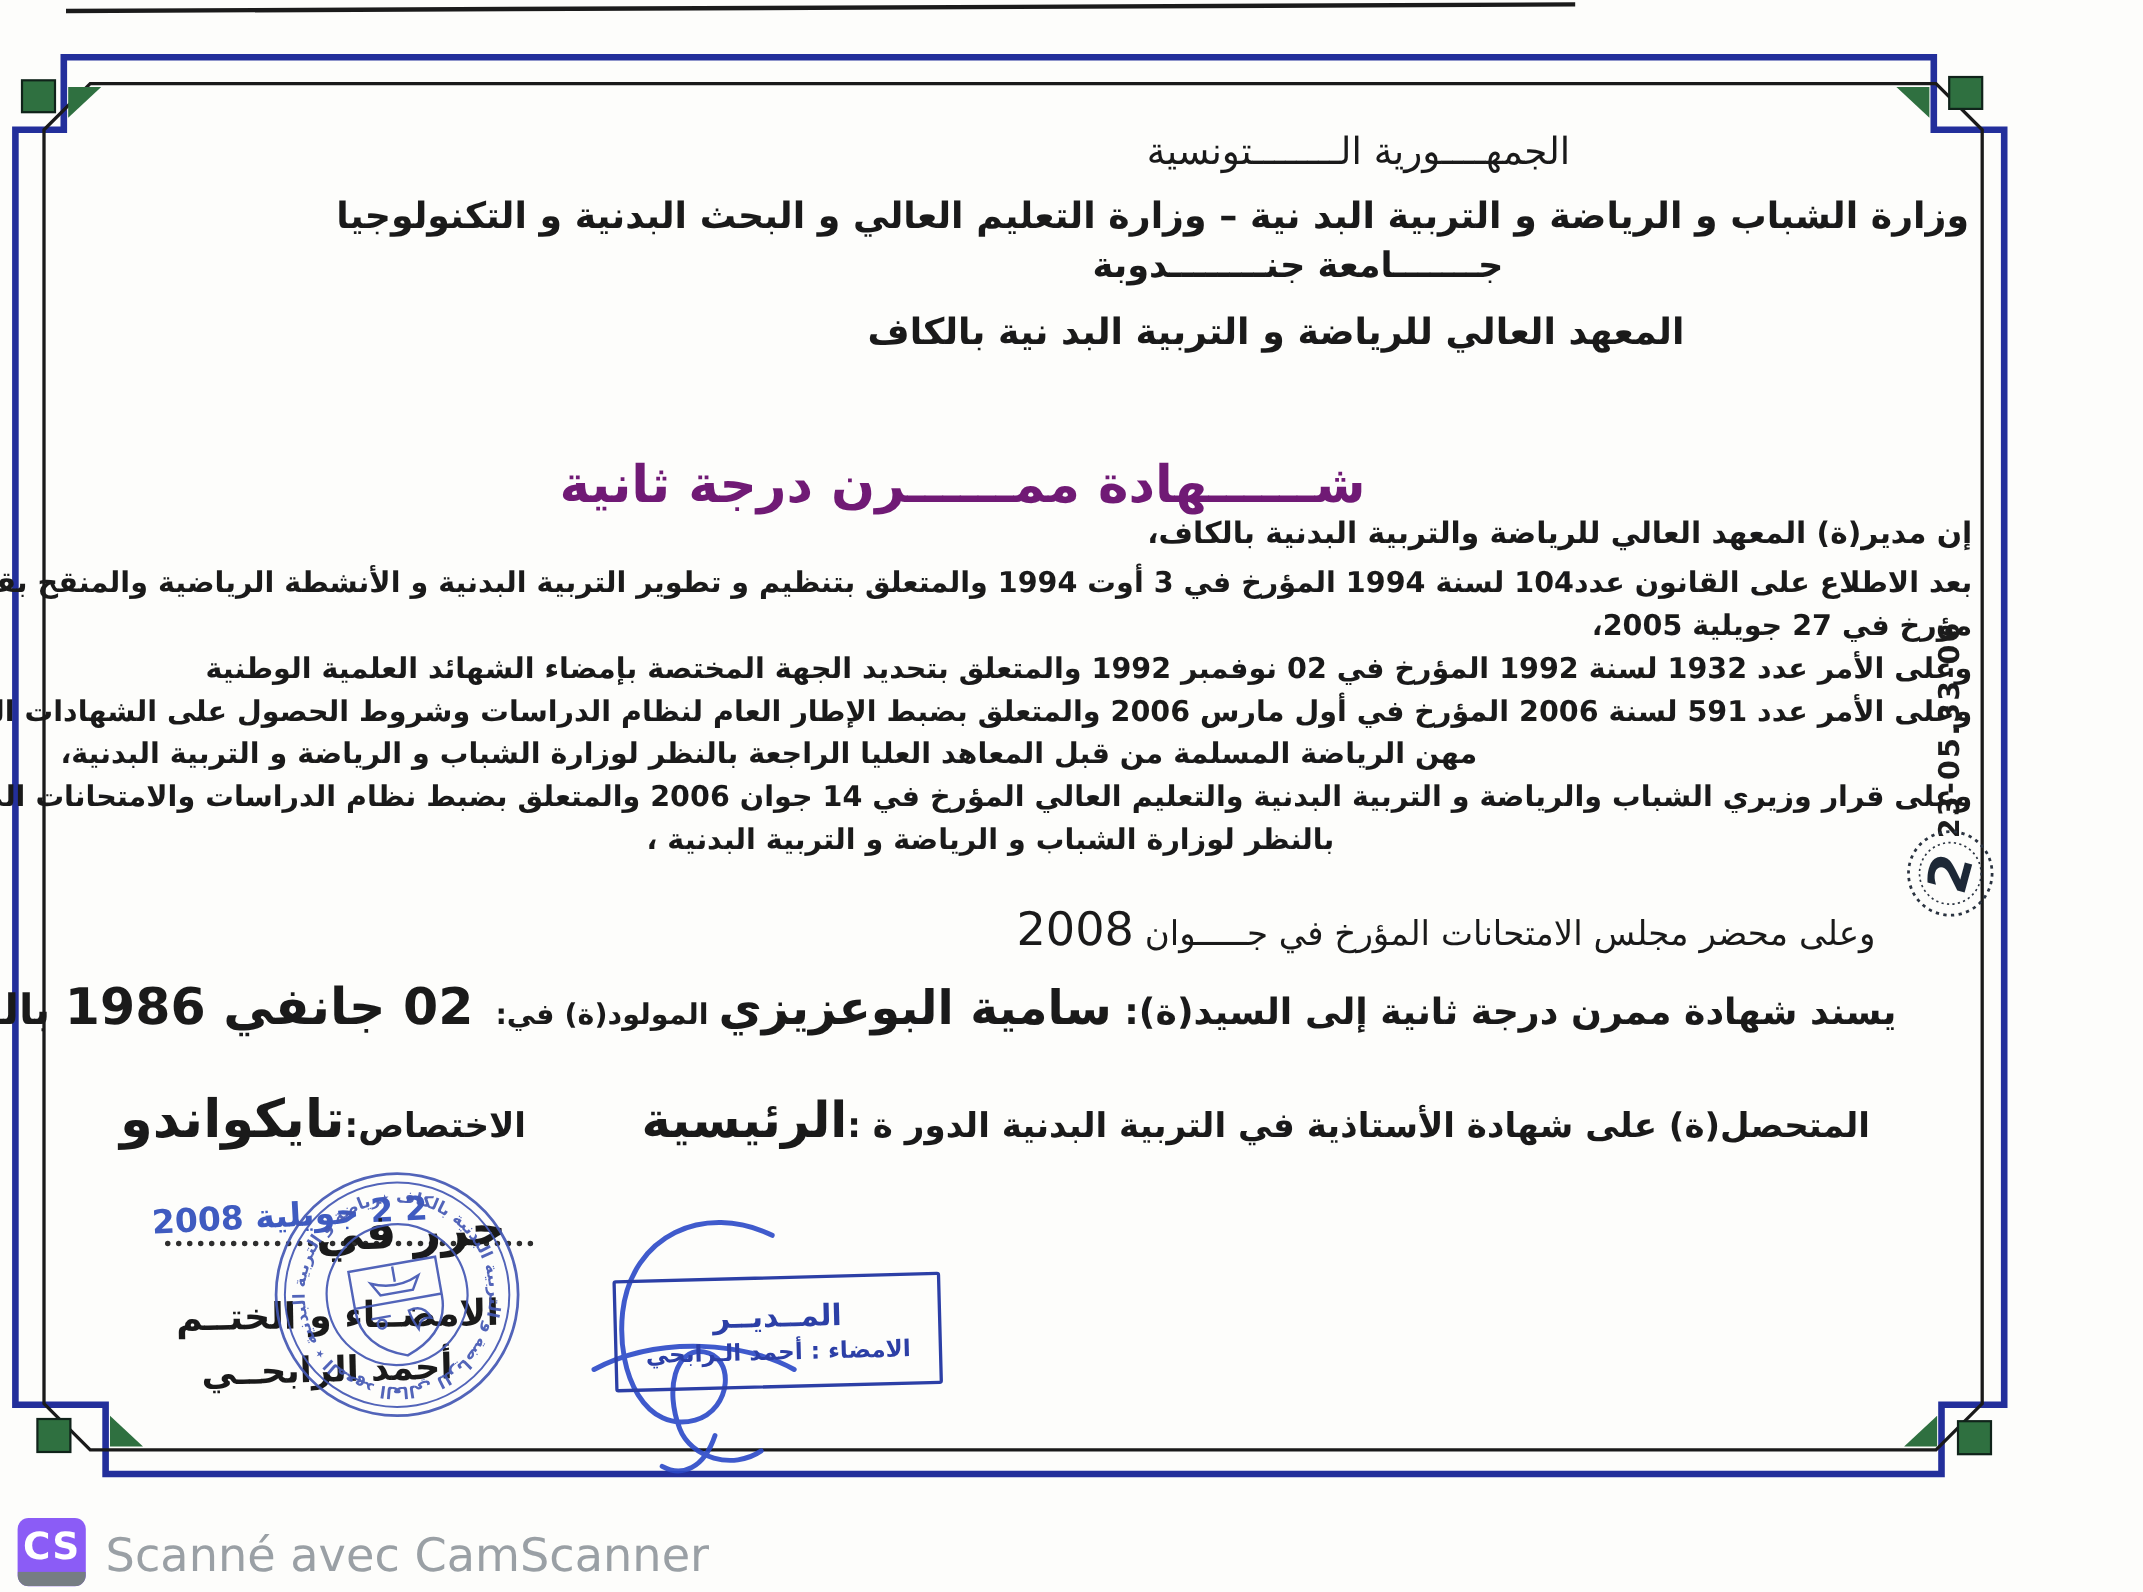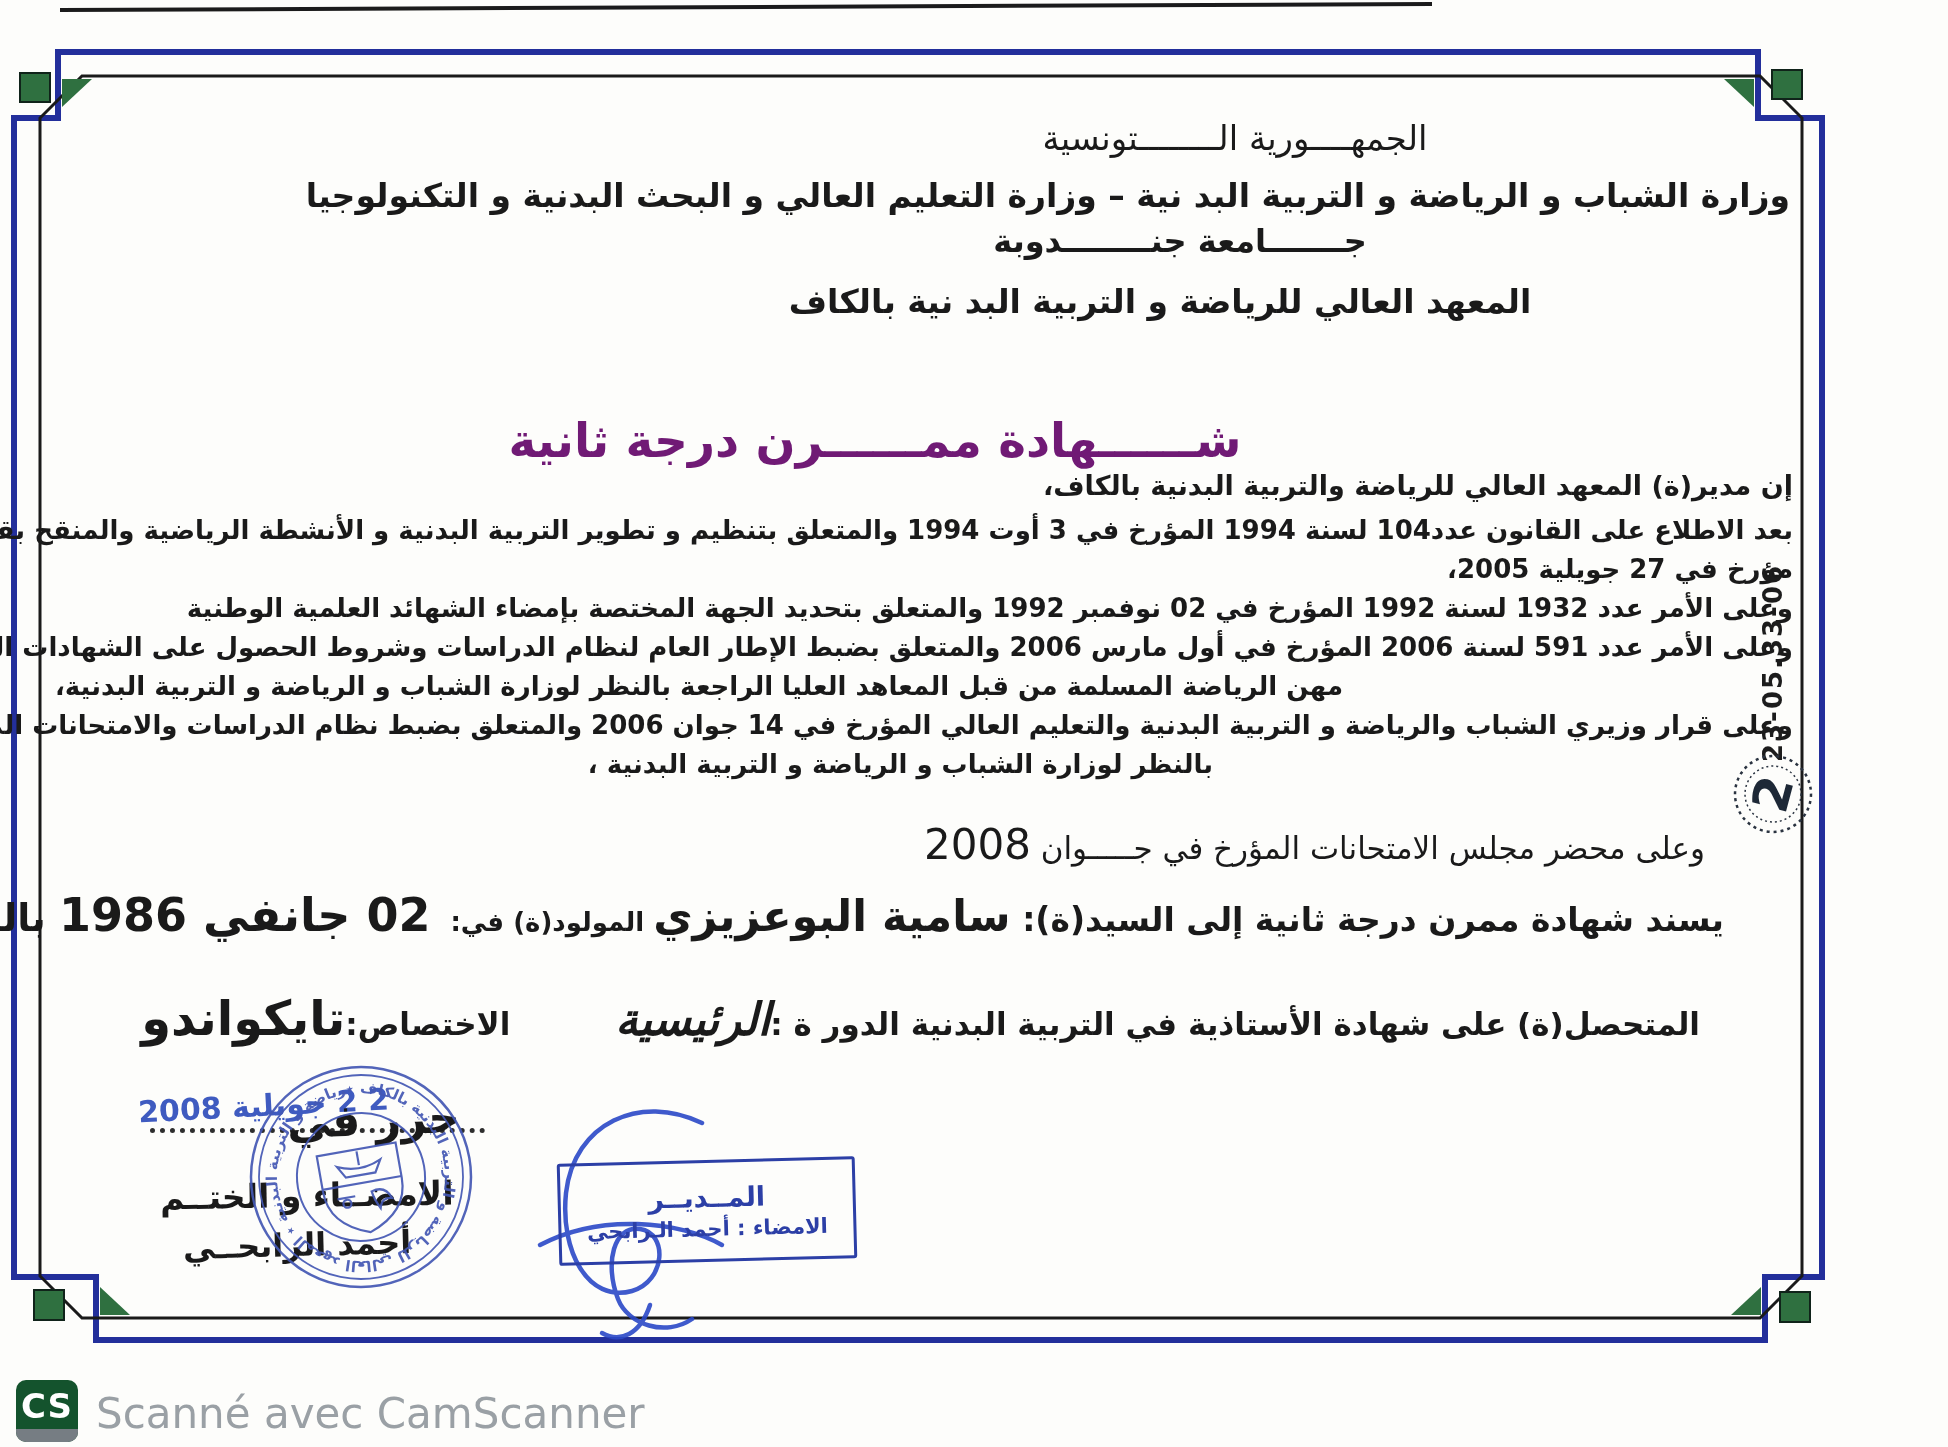--- a/index.html
+++ b/index.html
@@ -26,21 +26,21 @@
   .clause.indent-f{margin-right:450px;}
   .clause.indent-h{margin-right:580px;}
   .exam-line{top:820px;right:243px;font-size:31px;font-weight:normal;}
   .exam-line .year{font-size:42px;}
   .award-line{top:888px;right:224px;font-size:33px;font-weight:bold;}
   .award-line .name{font-size:43px;}
   .award-line .born{font-size:26px;margin-left:20px;}
   .award-line .bdate{font-size:46px;}
   .award-line .bplace{font-size:38px;}
   .qual-line{top:990px;right:248px;font-size:31px;font-weight:bold;}
-  .qual-line .session{font-size:45px;font-style:italic;}
+  .qual-line .session{font-size:45px;}
   .qual-line .gap{display:inline-block;width:105px;}
   .qual-line .spec{font-size:48px;}
   
   .date-stamp{top:1088px;left:138px;font-size:30px;font-weight:bold;color:#3f5bc0;transform:rotate(-3deg);}
   .dots-line{top:1128px;left:150px;width:335px;height:0;border-bottom:5px dotted #2e2e2e;}
   .issued-at{top:1094px;left:287px;font-size:44px;font-weight:bold;transform:rotate(-2deg);}
   .seal-label{top:1176px;left:160px;font-size:33px;font-weight:bold;transform:rotate(-1deg);}
   .signatory{top:1226px;left:183px;font-size:32px;font-weight:bold;transform:rotate(-1.5deg);}
   .round-stamp{top:1052px;left:236px;width:250px;height:250px;opacity:.92;}
   .director-stamp{
@@ -50,21 +50,21 @@
     display:flex;flex-direction:column;justify-content:center;align-items:center;gap:4px;
     background:rgba(255,255,255,0);
   }
   .director-stamp .d-title{font-size:27px;font-weight:bold;letter-spacing:1px;}
   .director-stamp .d-line{font-size:21px;font-weight:bold;}
   .signature-svg{top:1095px;left:470px;width:270px;height:250px;}
   .side-code{top:648px;left:1663px;width:220px;text-align:center;font-size:26px;
     letter-spacing:2px;color:#1c1c1c;font-weight:bold;transform:rotate(-90deg);}
   .corner-stamp{top:749px;left:1728px;width:90px;height:90px;}
   
-  .cs-logo{top:1380px;left:16px;width:62px;height:62px;background:#14532d;border-radius:10px;
+  .cs-logo{top:1380px;left:16px;width:62px;height:62px;background:#8b5cf6;border-radius:10px;
     display:flex;align-items:center;justify-content:center;overflow:hidden;}
   .cs-logo .cs-text{color:#fff;font-size:34px;font-weight:bold;margin-top:-10px;letter-spacing:1px;}
   .cs-logo .flap{position:absolute;bottom:0;left:0;right:0;height:13px;background:#767d83;}
   .scan-caption{top:1389px;left:96px;font-size:42px;color:#9aa0a5;}
 </style>
 </head>
 <body>
 
 <svg class="abs" style="top:0;left:0;" width="1948" height="1447" viewBox="0 0 1948 1447">
 

